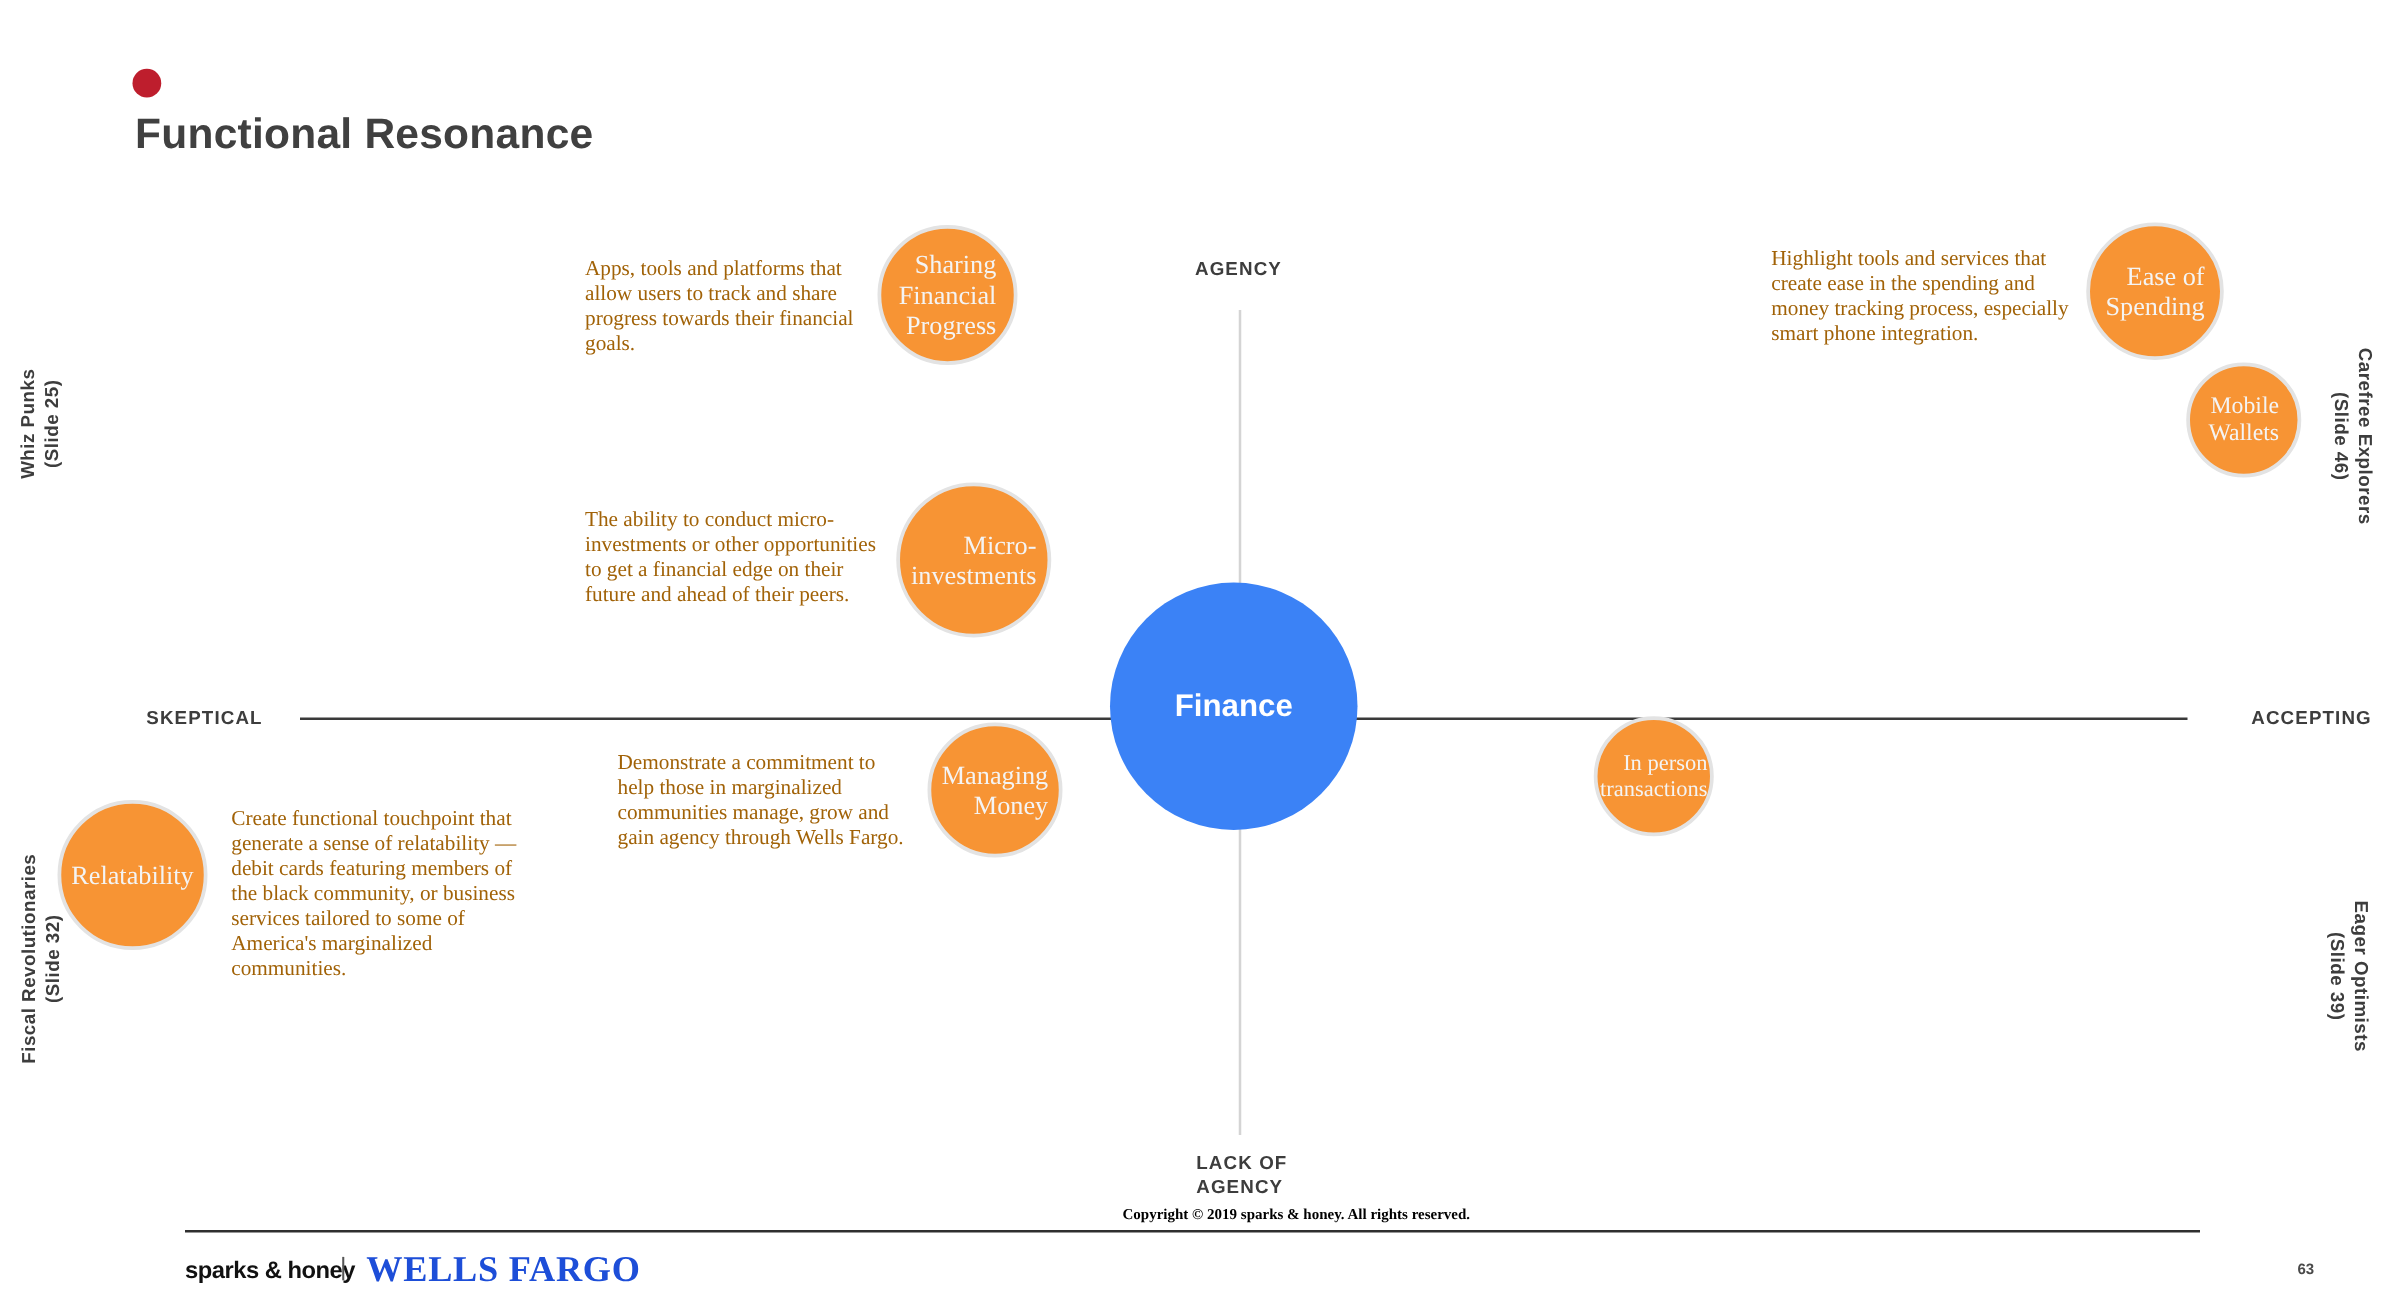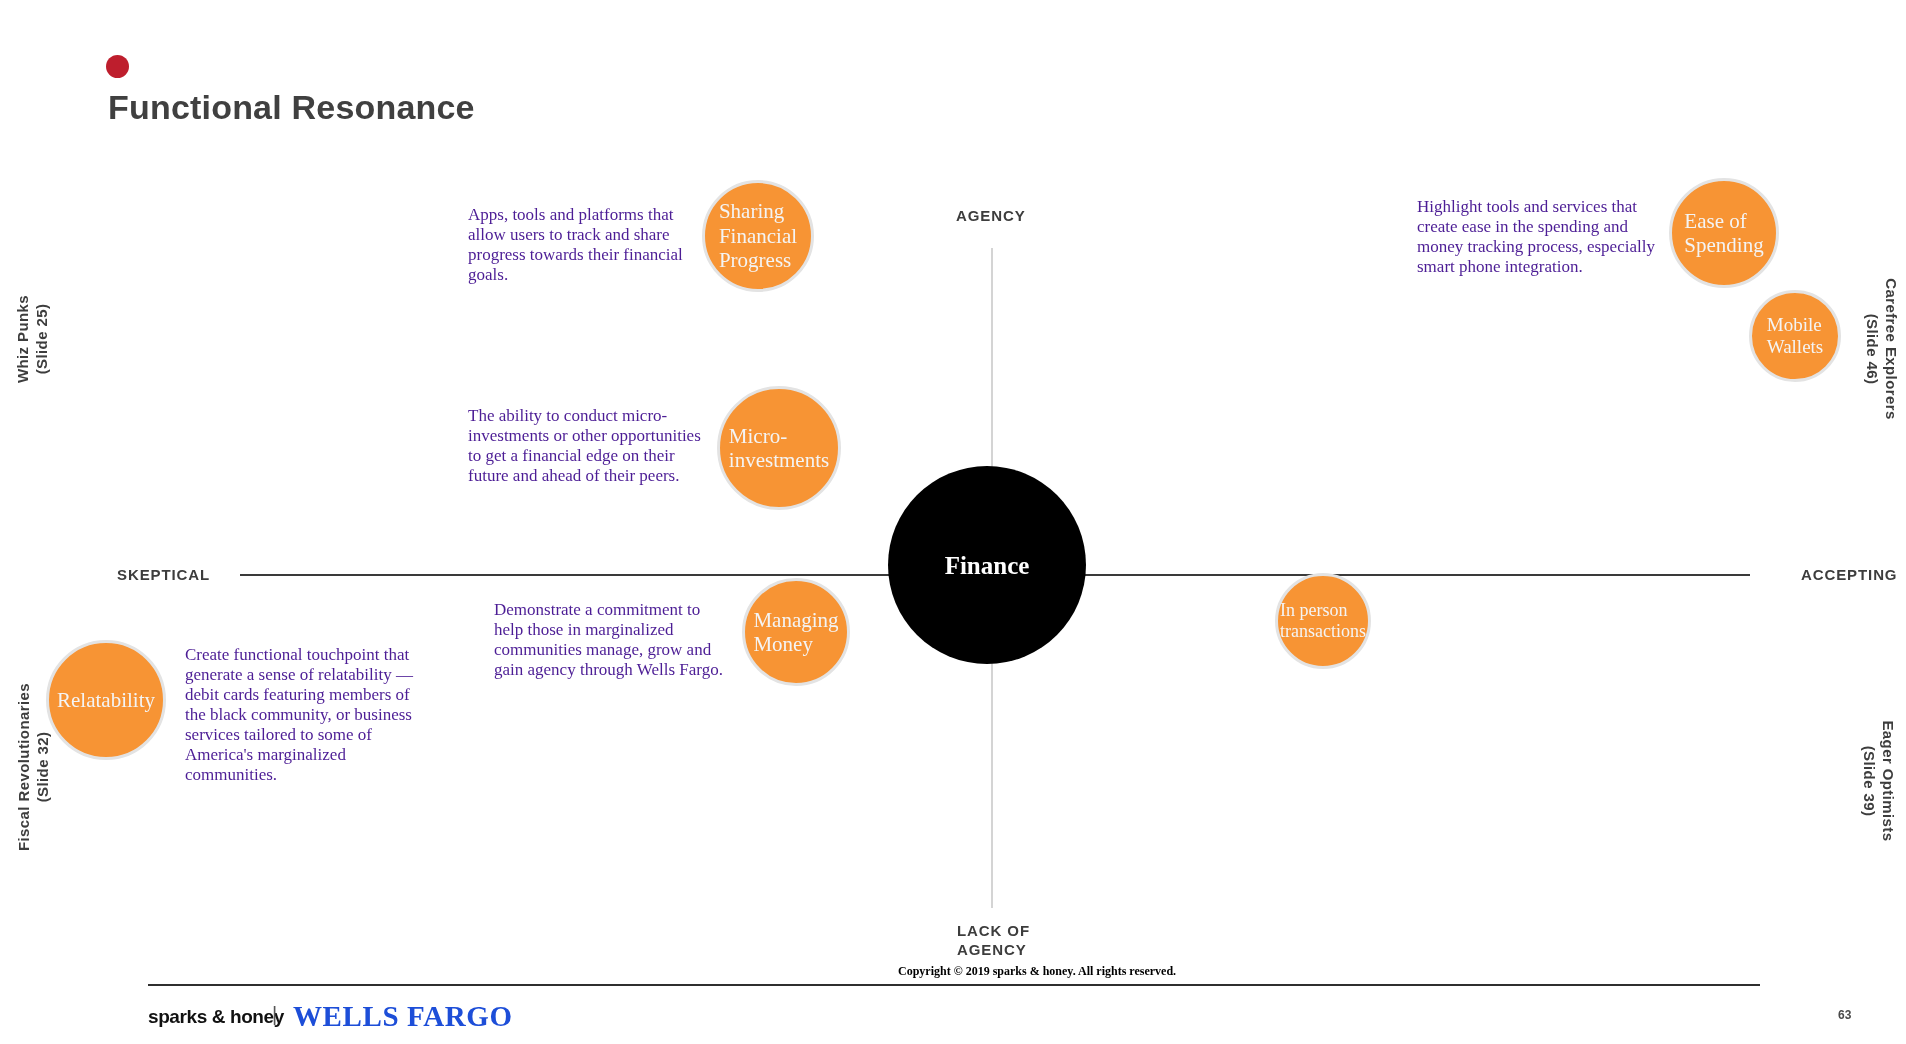--- a/index.html
+++ b/index.html
@@ -101,51 +101,51 @@
   
   .bubble {
     position: absolute;
     border-radius: 50%;
     background: #f79434;
     border: 3px solid #e3e3e3;
     box-sizing: border-box;
     display: flex;
     align-items: center;
     justify-content: center;
-    text-align: left;
+    text-align: right;
     font-family: "Liberation Serif", serif;
     color: #f4f4f4;
     line-height: 1.16;
     white-space: pre-line;
     box-shadow: 0 0 0 0 rgba(0,0,0,0);
   }
   .bubble.center {
-    background: #000000;
+    background: #3b82f6;
     border: none;
-    font-family: Liberation Serif, serif;
+    font-family: Liberation Sans, sans-serif;
     font-weight: bold;
     color: #ffffff;
   }
 
   .b-sharing  { left: 702px;  top: 180px; width: 112px; height: 112px; font-size: 21px; }
   .b-ease     { left: 1669px; top: 178px; width: 110px; height: 110px; font-size: 21px; }
   .b-mobile   { left: 1749px; top: 290px; width: 92px;  height: 92px;  font-size: 19px; }
   .b-micro    { left: 717px;  top: 386px; width: 124px; height: 124px; font-size: 21px; }
   .b-finance  { left: 888px;  top: 466px; width: 198px; height: 198px; font-size: 25px; }
   .b-managing { left: 742px;  top: 578px; width: 108px; height: 108px; font-size: 21px; }
   .b-inperson { left: 1275px; top: 573px; width: 96px;  height: 96px;  font-size: 18px; }
   .b-relat    { left: 46px;   top: 640px; width: 120px; height: 120px; font-size: 21px; }
 
   
   .desc {
     position: absolute;
     font-family: "Liberation Serif", serif;
     font-size: 17px;
     line-height: 20px;
-    color: #4c1d95;
+    color: #a16207;
   }
   .d-sharing  { left: 468px;  top: 205px; width: 236px; }
   .d-ease     { left: 1417px; top: 197px; width: 253px; }
   .d-micro    { left: 468px;  top: 406px; width: 250px; }
   .d-managing { left: 494px;  top: 600px; width: 232px; }
   .d-inperson { left: 1388px; top: 597px; width: 190px; }
   .d-relat    { left: 185px;  top: 645px; width: 245px; }
 
   
   .footer-rule {

